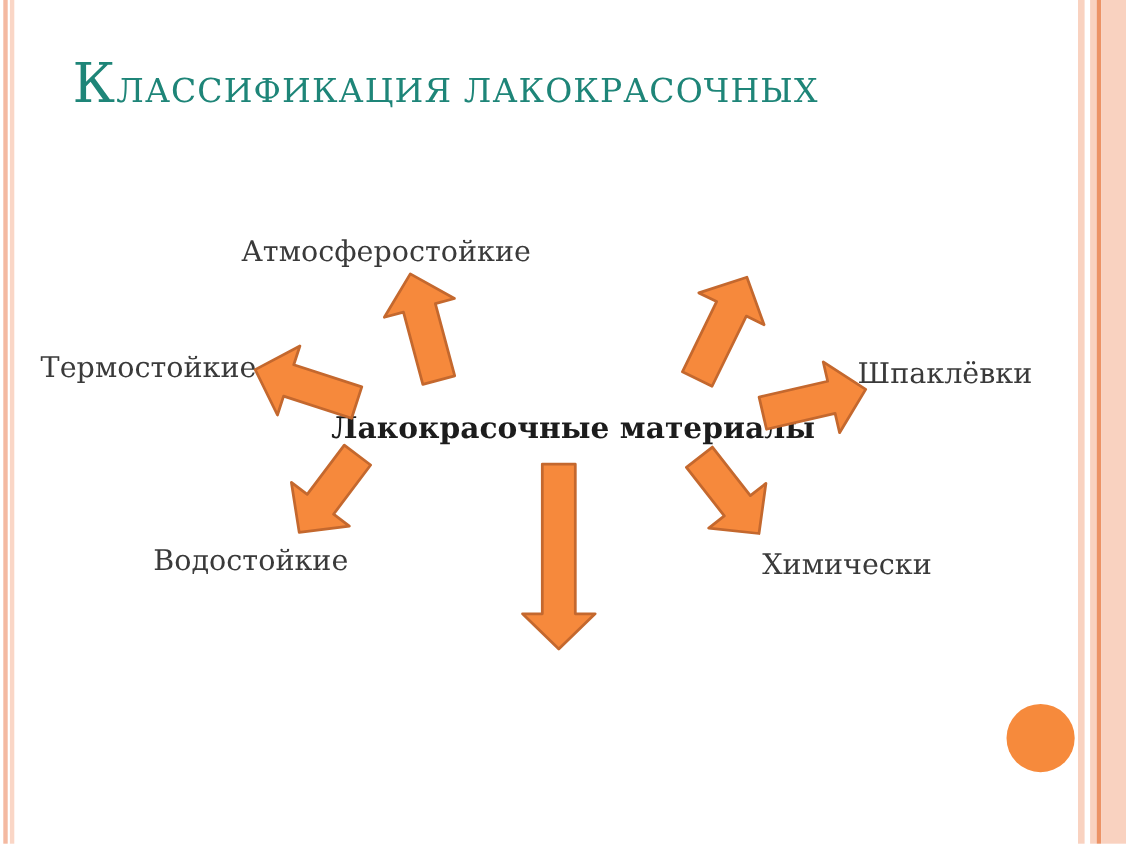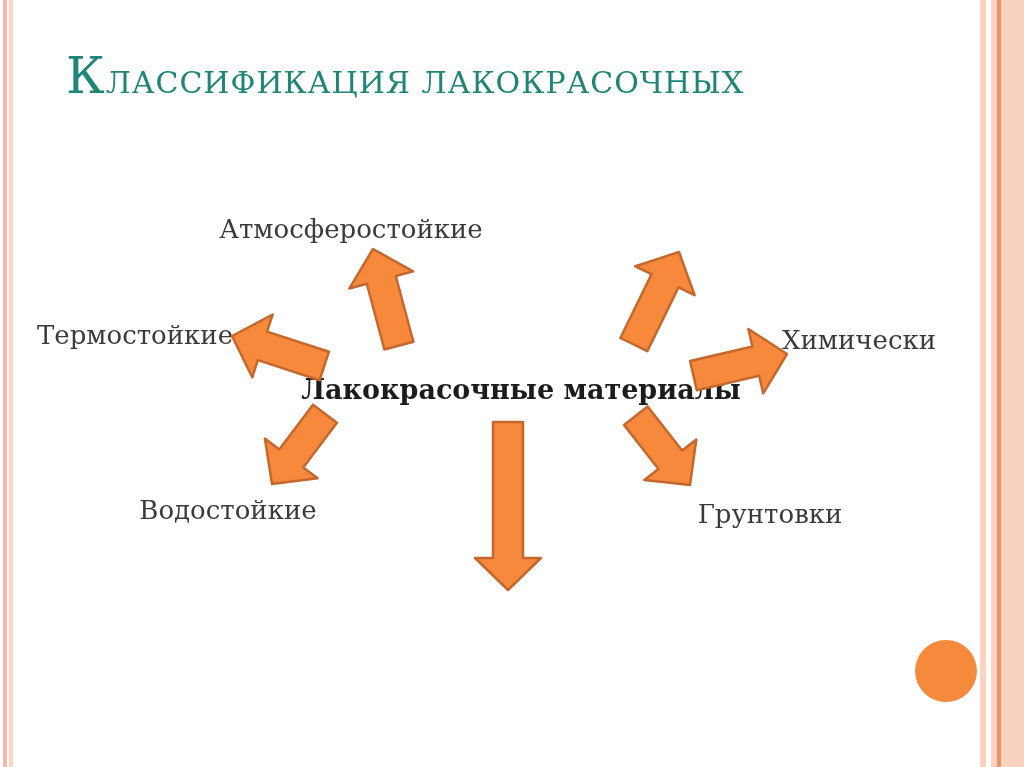--- a/index.html
+++ b/index.html
@@ -83,23 +83,23 @@
   <div class="vstripe right-line"></div>
   <div class="vstripe right-band"></div>
   <div class="corner-circle"></div>
 
   <div class="title">
     <div class="title-line1">Классификация лакокрасочных</div>
   </div>
 
   <div class="dlabel lbl-atmospheric">Атмосферостойкие</div>
   <div class="dlabel lbl-water">Термостойкие</div>
-  <div class="dlabel lbl-primer">Химически</div>
+  <div class="dlabel lbl-primer">Шпаклёвки</div>
   <div class="dlabel lbl-thermo">Водостойкие</div>
-  <div class="dlabel lbl-putty">Грунтовки</div>
+  <div class="dlabel lbl-putty">Химически</div>
 
   <div class="center-label">Лакокрасочные материалы</div>
 
   <svg class="arrows" width="1024" height="767" viewBox="0 0 1024 767">
     <polygon transform="translate(373,249) rotate(-15)" points="0,0 -33,32 -15,32 -15,100 15,100 15,32 33,32"></polygon>
     <polygon transform="translate(679,252) rotate(26)" points="0,0 -33,32 -15,32 -15,103 15,103 15,32 33,32"></polygon>
     <polygon transform="translate(232,336) rotate(-72)" points="0,0 -33,32 -15,32 -15,97 15,97 15,32 33,32"></polygon>
     <polygon transform="translate(787,354) rotate(77)" points="0,0 -33,32 -15,32 -15,96 15,96 15,32 33,32"></polygon>
     <polygon transform="translate(272,484) rotate(-143)" points="0,0 -33,32 -15,32 -15,88 15,88 15,32 33,32"></polygon>
     <polygon transform="translate(508,590) rotate(180)" points="0,0 -33,32 -15,32 -15,168 15,168 15,32 33,32"></polygon>

